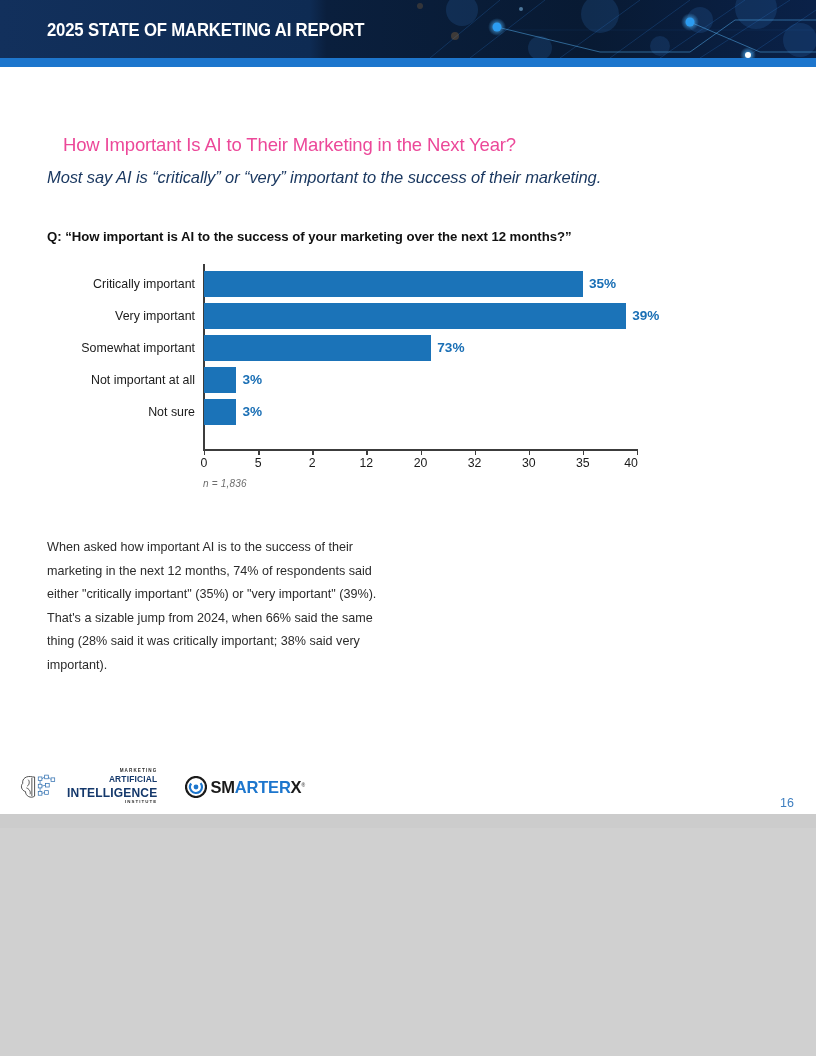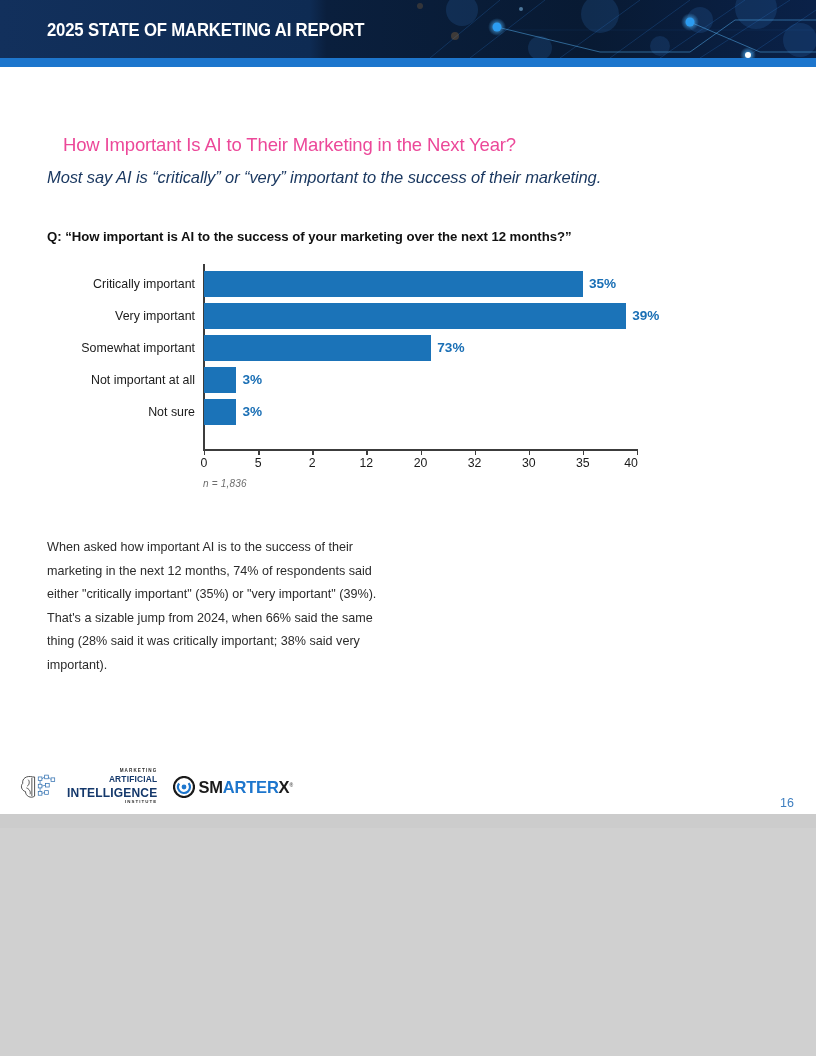--- a/index.html
+++ b/index.html
@@ -171,21 +171,21 @@
   .body-col.right { left: 414px; top: 536px; width: 330px; }
 
   
   .footer-logos {
     position: absolute;
     left: 20px;
     bottom: 24px;
     height: 34px;
     display: flex;
     align-items: center;
-    gap: 16px;
+    gap: 28px;
   }
   .maii-logo { display: flex; align-items: center; gap: 5px; }
   .maii-mark { width: 42px; height: 30px; }
   .maii-text {
     display: flex;
     flex-direction: column;
     align-items: flex-end;
     line-height: 1;
     font-family: "Liberation Sans", sans-serif;
   }

